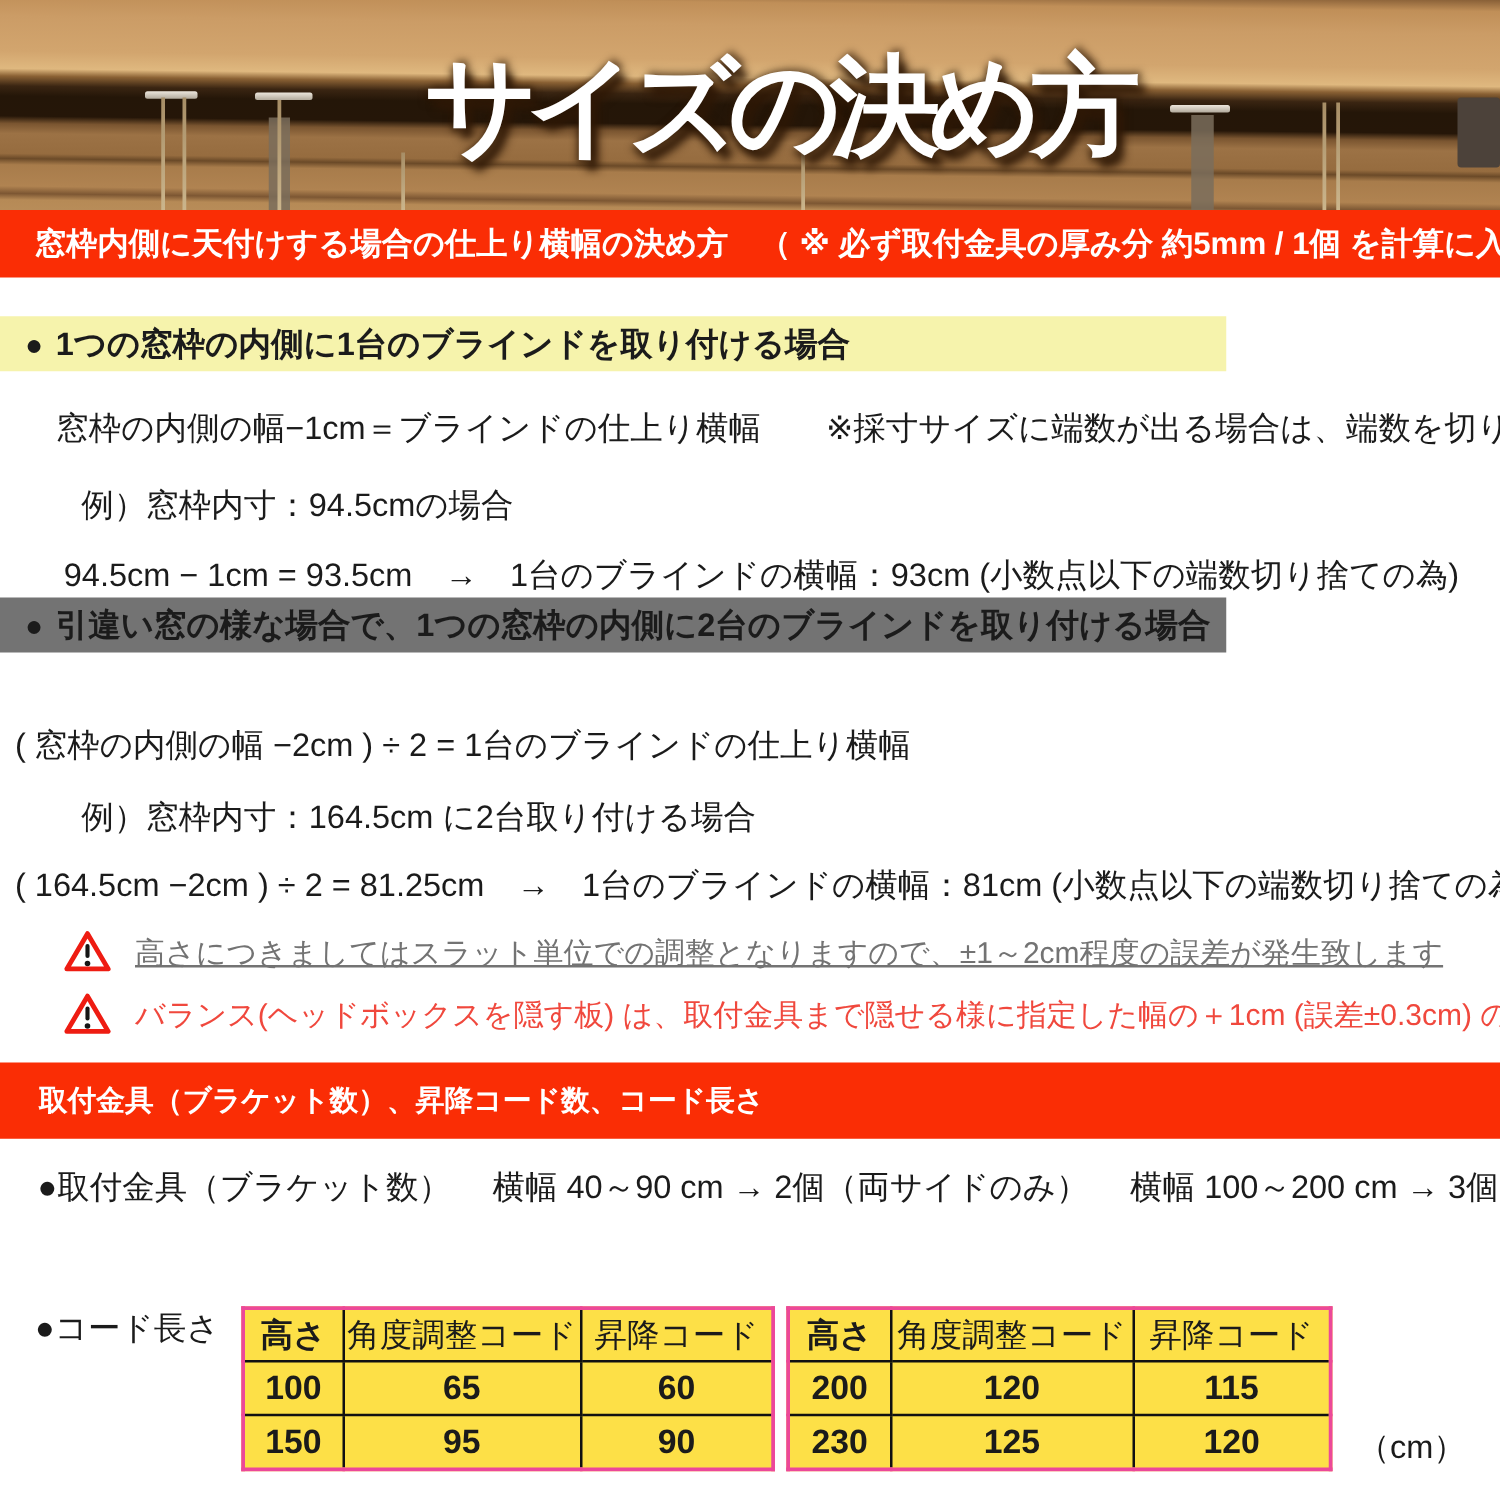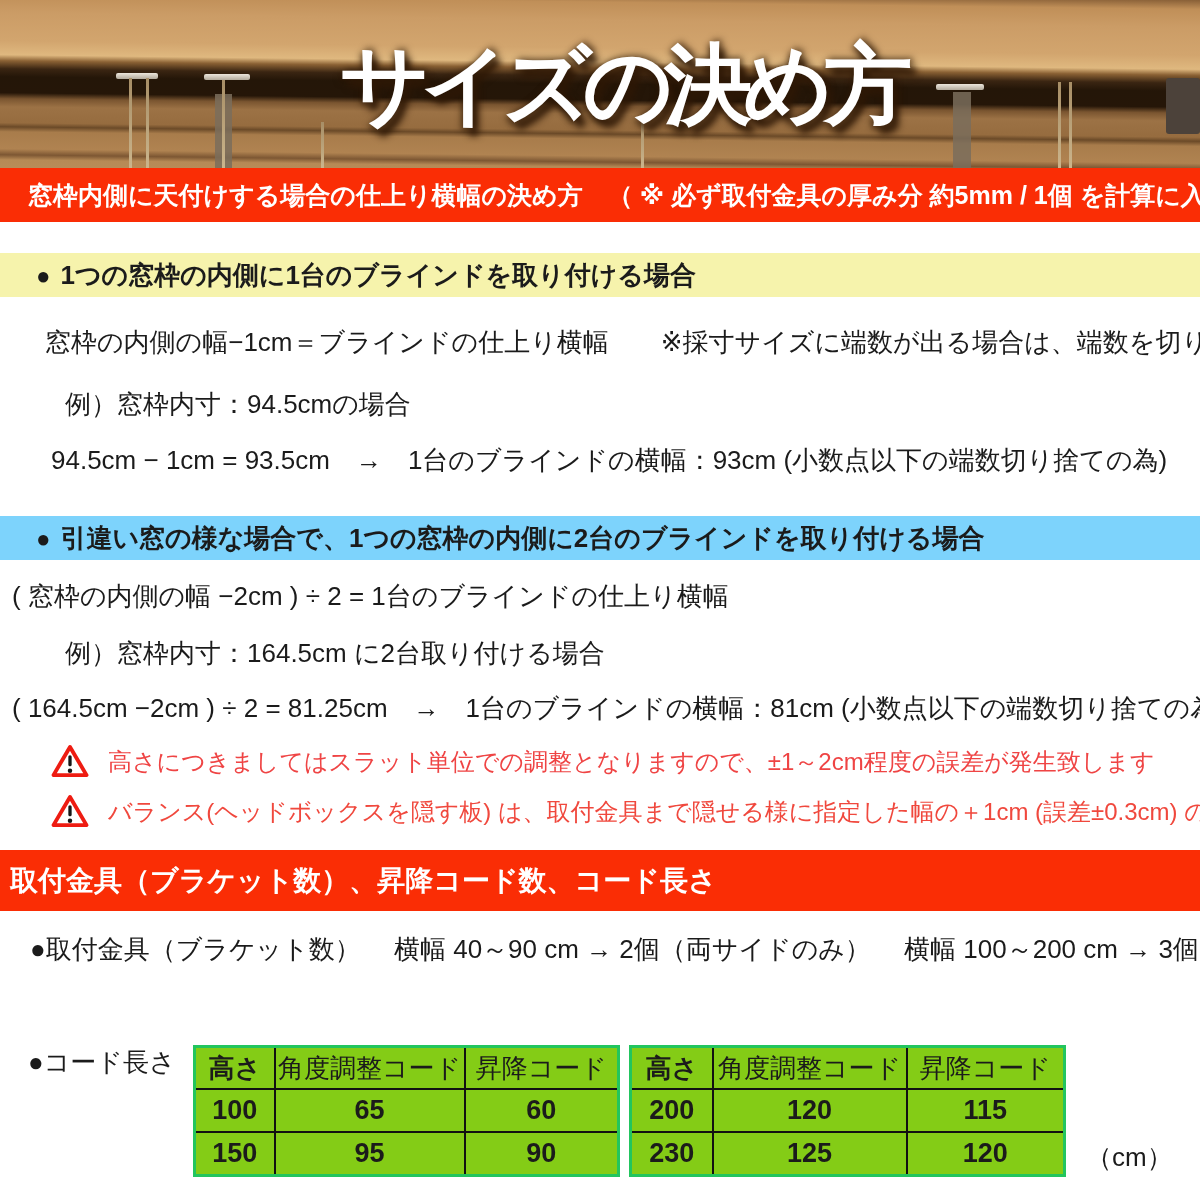--- a/index.html
+++ b/index.html
@@ -17,35 +17,35 @@
   .cord{position:absolute;width:3px;bottom:0;background:linear-gradient(180deg,#a78e66,#cbb58c);}
   .tape{position:absolute;width:17px;bottom:0;background:rgba(122,109,92,0.85);}
   .bracket-dark{position:absolute;width:34px;height:56px;top:78px;background:#4c423a;border-radius:3px;}
   .title{position:absolute;top:26px;left:340px;margin:0;white-space:nowrap;
     font-size:88px;font-weight:bold;letter-spacing:-9px;color:#ffffff;
     text-shadow:6px 8px 7px rgba(46,24,6,.95),-2px 3px 6px rgba(46,24,6,.65),3px -2px 6px rgba(46,24,6,.55);}
 
   
   .banner{position:absolute;left:0;width:1200px;color:#ffffff;white-space:nowrap;overflow:hidden;}
   .banner-top{top:168px;height:54px;line-height:54px;font-size:25px;font-weight:bold;padding-left:28px;box-sizing:border-box;}
-  .banner-hw{top:850px;height:61px;line-height:61px;font-size:28px;font-weight:bold;padding-left:10px;box-sizing:border-box;}
+  .banner-hw{top:850px;height:61px;line-height:61px;font-size:23px;font-weight:bold;padding-left:31px;box-sizing:border-box;}
 
-  .band{position:absolute;left:0;width:1200px;height:44px;line-height:44px;font-size:26px;font-weight:bold;
-    padding-left:36px;box-sizing:border-box;white-space:nowrap;}
+  .band{position:absolute;left:0;width:981px;height:44px;line-height:44px;font-size:26px;font-weight:bold;
+    padding-left:20px;box-sizing:border-box;white-space:nowrap;}
   .band .bullet{font-size:24px;margin-right:10px;}
 
   .tline{position:absolute;white-space:nowrap;font-size:26px;line-height:32px;}
 
   
   .warnrow{position:absolute;left:50px;display:flex;align-items:center;gap:18px;white-space:nowrap;}
   .warnrow .wtext{font-size:24px;}
   .wicon{display:block;}
 
   
-  .cordtable{position:absolute;border-collapse:collapse;table-layout:fixed;background:#84cc16;border:3px solid #22c55e;}
+  .cordtable{position:absolute;border-collapse:collapse;table-layout:fixed;background:#fde047;border:3px solid #ec4899;}
   .cordtable td{border:2px solid #111;text-align:center;vertical-align:middle;font-size:26px;padding:0;}
   .cordtable .hrow td{height:40px;}
   .cordtable .drow td{height:41px;font-weight:600;font-size:27px;border-radius:15px;}
   .cordtable .hname{font-weight:bold;}
   .unit-note{position:absolute;font-size:26px;white-space:nowrap;}
 </style>
 </head>
 <body>
 
 <div class="page">
@@ -72,34 +72,34 @@
     <span>窓枠内側に天付けする場合の仕上り横幅の決め方　（ ※ 必ず取付金具の厚み分 約5mm / 1個 を計算に入れる ）</span>
   </div>
 
   <div class="band" style="top:253px;background:#f6f3ac;">
     <span class="bullet">●</span><span>1つの窓枠の内側に1台のブラインドを取り付ける場合</span>
   </div>
   <div class="tline" style="left:45px;top:326px;">窓枠の内側の幅−1cm＝ブラインドの仕上り横幅　　※採寸サイズに端数が出る場合は、端数を切り捨てて計算する</div>
   <div class="tline" style="left:65px;top:388px;">例）窓枠内寸：94.5cmの場合</div>
   <div class="tline" style="left:40px;top:444px;margin-left:11px;">94.5cm − 1cm = 93.5cm　→　1台のブラインドの横幅：93cm (小数点以下の端数切り捨ての為)</div>
 
-  <div class="band" style="top:516px;background:#7dd3fc;">
+  <div class="band" style="top:478px;background:#737373;">
     <span class="bullet">●</span><span>引違い窓の様な場合で、1つの窓枠の内側に2台のブラインドを取り付ける場合</span>
   </div>
   <div class="tline" style="left:12px;top:580px;">( 窓枠の内側の幅 −2cm ) ÷ 2 = 1台のブラインドの仕上り横幅</div>
   <div class="tline" style="left:65px;top:637px;">例）窓枠内寸：164.5cm に2台取り付ける場合</div>
   <div class="tline" style="left:12px;top:692px;">( 164.5cm −2cm ) ÷ 2 = 81.25cm　→　1台のブラインドの横幅：81cm (小数点以下の端数切り捨ての為)</div>
 
   <div class="warnrow" style="top:744px;">
     <svg class="wicon" width="40" height="35" viewBox="0 0 40 36">
       <path d="M20 3 L37 32 L3 32 Z" fill="#ffffff" stroke="#ee1c12" stroke-width="4" stroke-linejoin="round"></path>
       <rect x="18.3" y="11.5" width="3.4" height="11.5" rx="1.7" fill="#151515"></rect>
       <circle cx="20" cy="27.6" r="2.3" fill="#151515"></circle>
     </svg>
-    <span class="wtext" style="color:#ef4444;">高さにつきましてはスラット単位での調整となりますので、±1～2cm程度の誤差が発生致します</span>
+    <span class="wtext" style="color:#737373;text-decoration:underline;">高さにつきましてはスラット単位での調整となりますので、±1～2cm程度の誤差が発生致します</span>
   </div>
   <div class="warnrow" style="top:794px;">
     <svg class="wicon" width="40" height="35" viewBox="0 0 40 36">
       <path d="M20 3 L37 32 L3 32 Z" fill="#ffffff" stroke="#ee1c12" stroke-width="4" stroke-linejoin="round"></path>
       <rect x="18.3" y="11.5" width="3.4" height="11.5" rx="1.7" fill="#151515"></rect>
       <circle cx="20" cy="27.6" r="2.3" fill="#151515"></circle>
     </svg>
     <span class="wtext" style="color:#f0483d;">バランス(ヘッドボックスを隠す板) は、取付金具まで隠せる様に指定した幅の＋1cm (誤差±0.3cm) の長さになります</span>
   </div>
 

